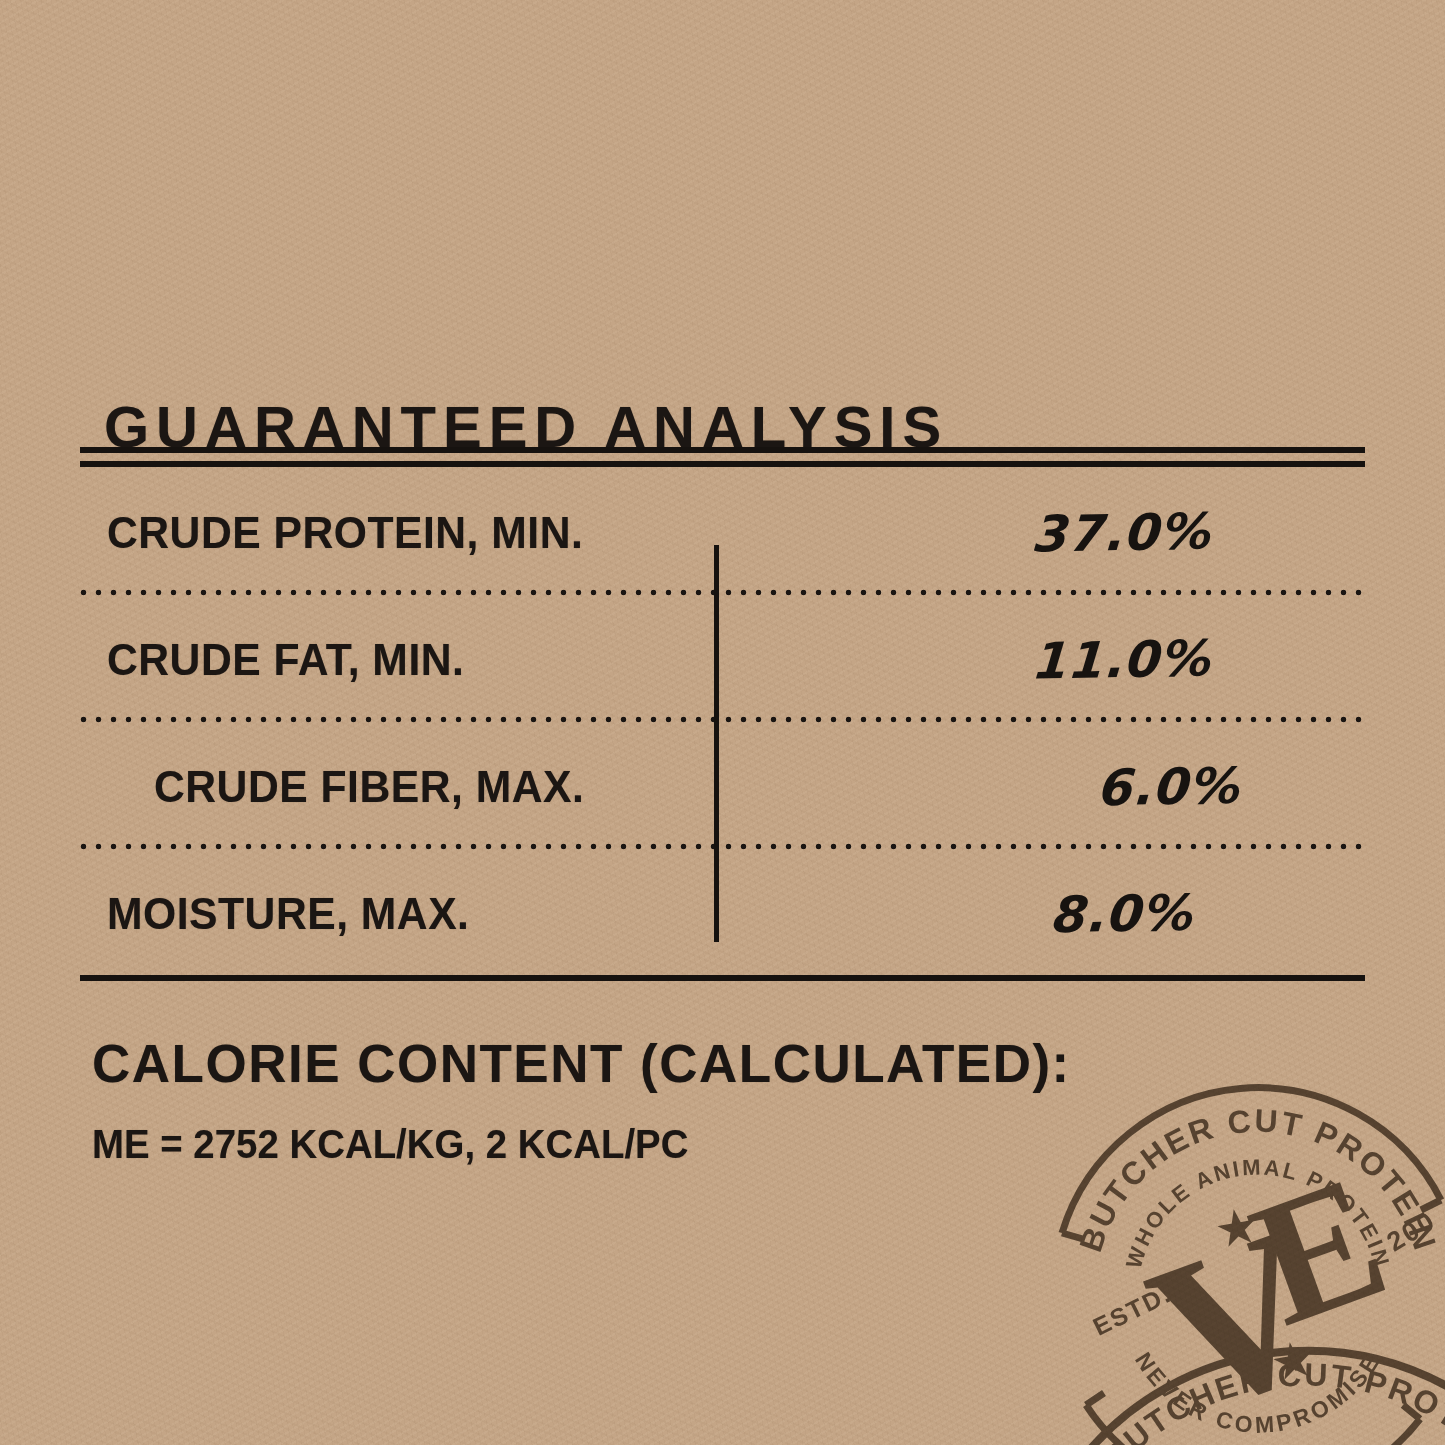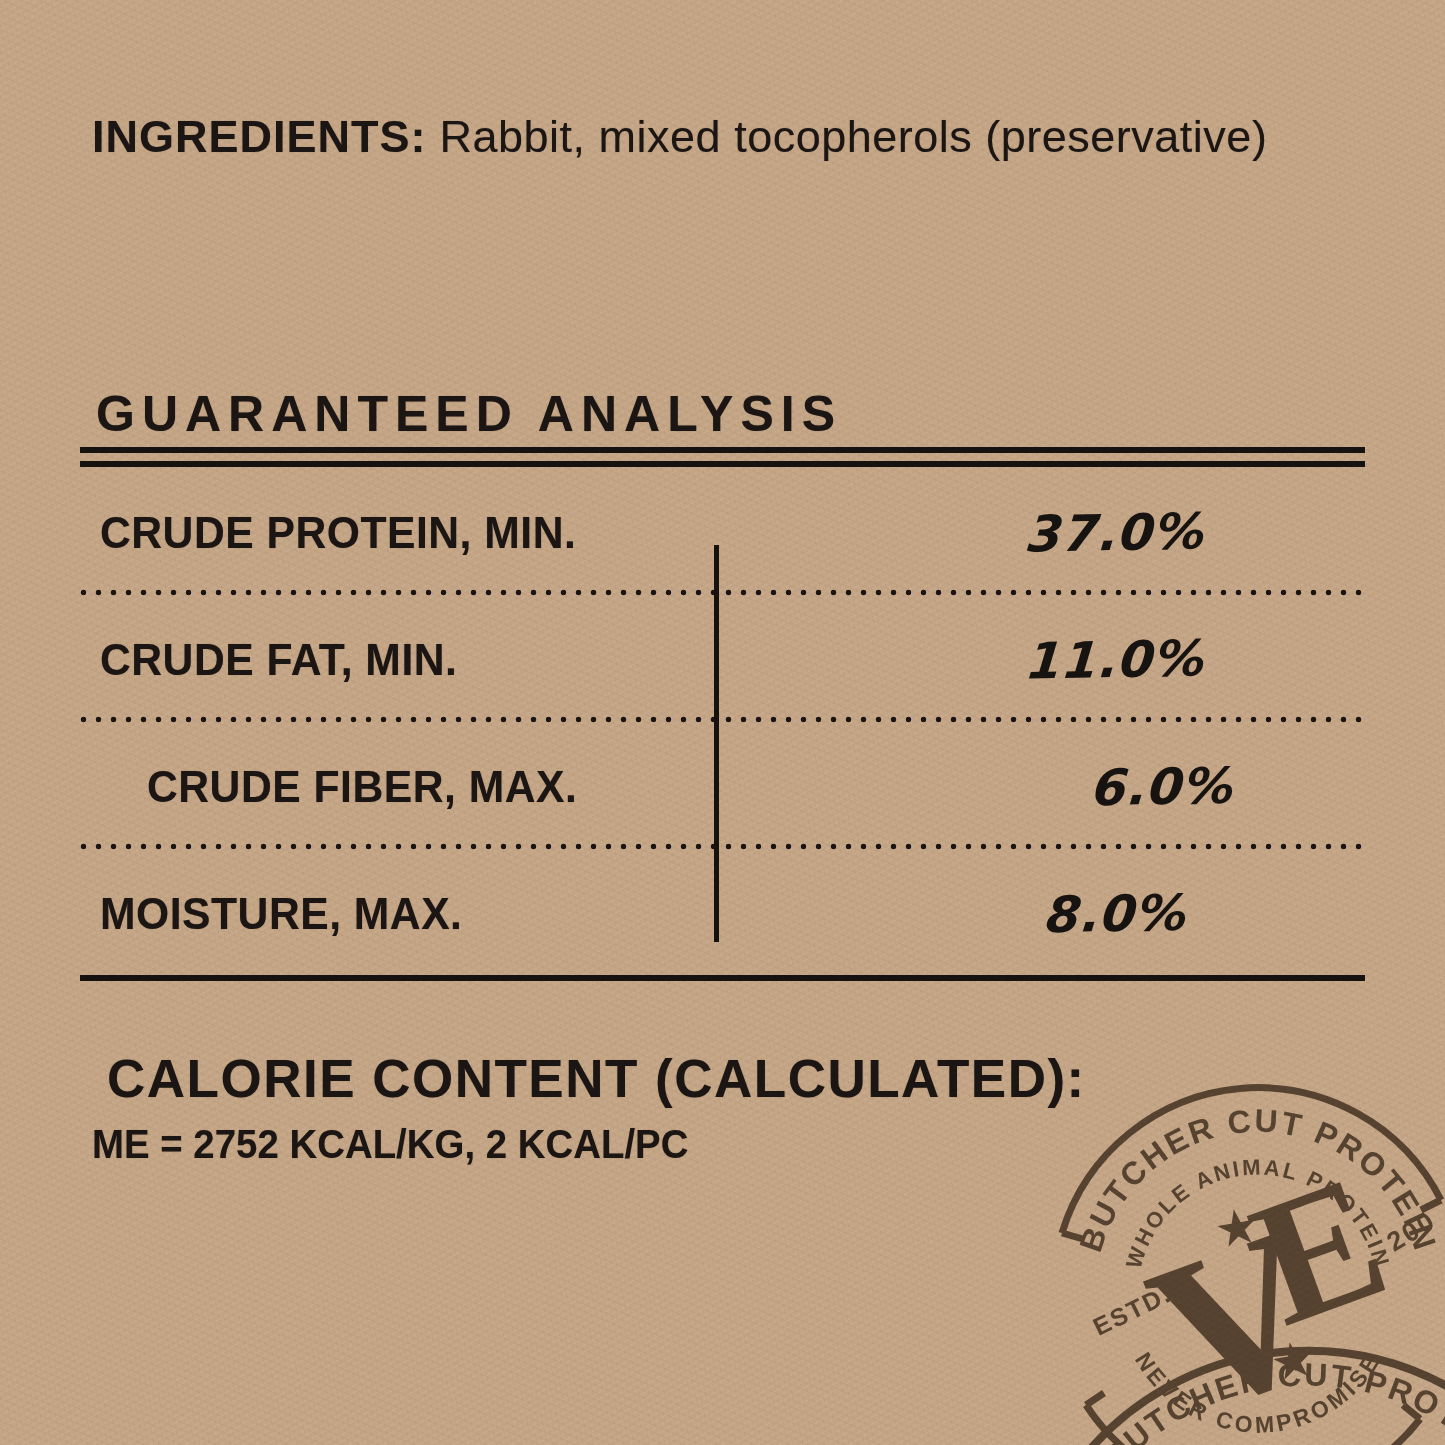--- a/index.html
+++ b/index.html
@@ -25,22 +25,22 @@
   .ingredients {
     left: 92px; top: 110px; width: 1300px;
     font-size: 45px; line-height: 1.2;
     letter-spacing: 0.5px;
     text-shadow: 0 0 1px rgba(45,32,20,0.35);
   }
   .ing-head { font-weight: bold; letter-spacing: 1px; }
 
   
   .ga-heading {
-    left: 92px; top: 381px; margin: 4px;
-    font-size: 50px; font-weight: bold; letter-spacing: 7px;
+    left: 92px; top: 381px; margin: 12px;
+    font-size: 58px; font-weight: bold; letter-spacing: 7px;
     text-shadow: 0 0 1px rgba(45,32,20,0.35);
     white-space: nowrap;
   }
 
   
   .rule-double {
     left: 80px; top: 447px; width: 1285px; height: 8px;
     border-top: 6px solid #16120f;
     border-bottom: 6px solid #16120f;
   }
@@ -53,42 +53,42 @@
   .rule-bottom {
     left: 80px; top: 975px; width: 1285px; height: 6px;
     background: #16120f;
   }
   .v-divider {
     left: 714px; top: 545px; width: 5px; height: 397px;
     background: #16120f;
   }
 
   
-  .ga-row { left: 8px; width: 1418px; height: 62px; }
+  .ga-row { left: 15px; width: 1418px; height: 62px; }
   .row-label {
     position: absolute; left: 92px; top: 0; width: 610px; height: 62px;
     display: flex; align-items: center;
     font-size: 44px; font-weight: bold; letter-spacing: 0.5px;
     text-shadow: 0 0 1px rgba(45,32,20,0.35);
     transform: scaleX(0.97); transform-origin: left center;
     white-space: nowrap;
   }
   .row-value {
     position: absolute; left: 930px; top: 0; width: 360px; height: 62px;
     display: flex; align-items: center; justify-content: center;
     font-family: "DejaVu Sans", sans-serif;
     font-style: italic; font-weight: bold; font-size: 50px;
     transform: skewX(-7deg) rotate(-1deg);
     letter-spacing: 1px;
     color: #171310;
   }
 
   
   .cal-heading {
-    left: 92px; top: 1033px; margin: 15px;
+    left: 92px; top: 1033px; margin: 0;
     font-size: 53px; font-weight: bold; letter-spacing: 1.5px;
     text-shadow: 0 0 1px rgba(45,32,20,0.35);
     white-space: nowrap;
   }
   .cal-text {
     left: 92px; top: 1122px;
     font-size: 40px; font-weight: bold; letter-spacing: 0px;
     transform: scaleX(0.96); transform-origin: left center;
     text-shadow: 0 0 1px rgba(45,32,20,0.35);
     white-space: nowrap;
@@ -107,23 +107,20 @@
   }
   .stamp-svg .ring { stroke: #5c5143; stroke-width: 7; fill: none; }
   .stamp-svg .ring2 { stroke: #5c5143; stroke-width: 8; fill: none; }
   .stamp-svg .monogram { font-family: "Liberation Serif", serif; }
 </style>
 </head>
 <body>
 
 <div class="page">
 
-  <div class="abs ingredients">
-    <span class="ing-head">INGREDIENTS:</span><span> Rabbit, mixed tocopherols (preservative)</span>
-  </div>
 
   <h1 class="abs ga-heading">GUARANTEED ANALYSIS</h1>
 
   <div class="abs rule-double"></div>
 
   <div class="abs ga-row" style="top:502px;">
     <div class="row-label">CRUDE PROTEIN, MIN.</div>
     <div class="row-value">37.0%</div>
   </div>
   <div class="abs rule-dotted" style="top:589px;"></div>

